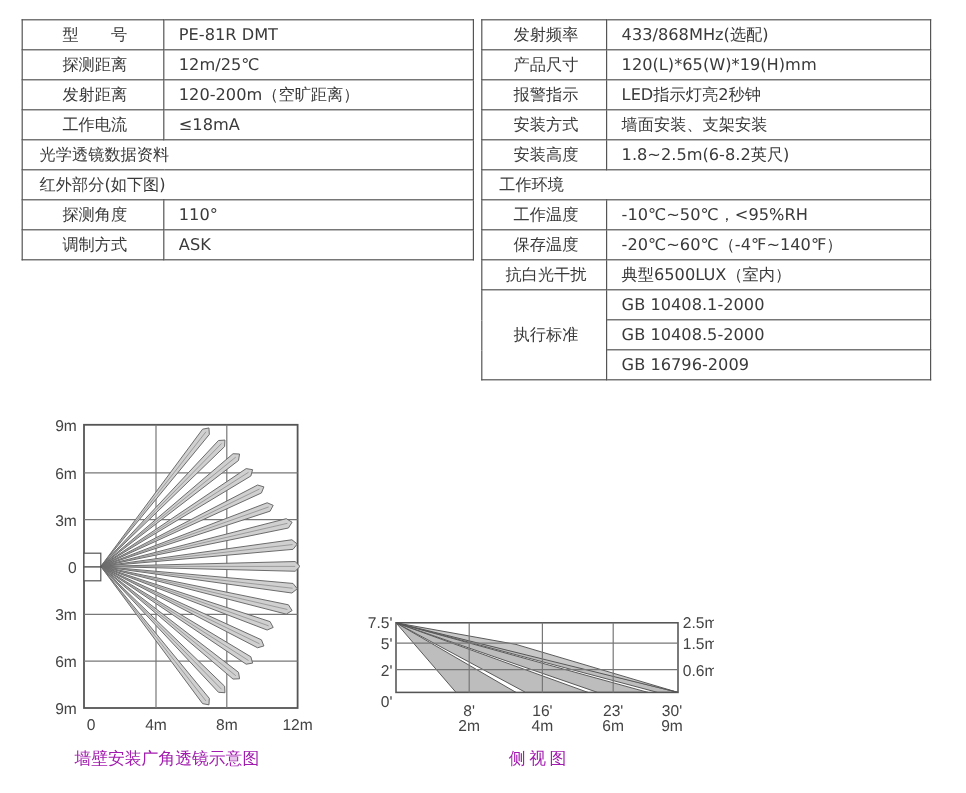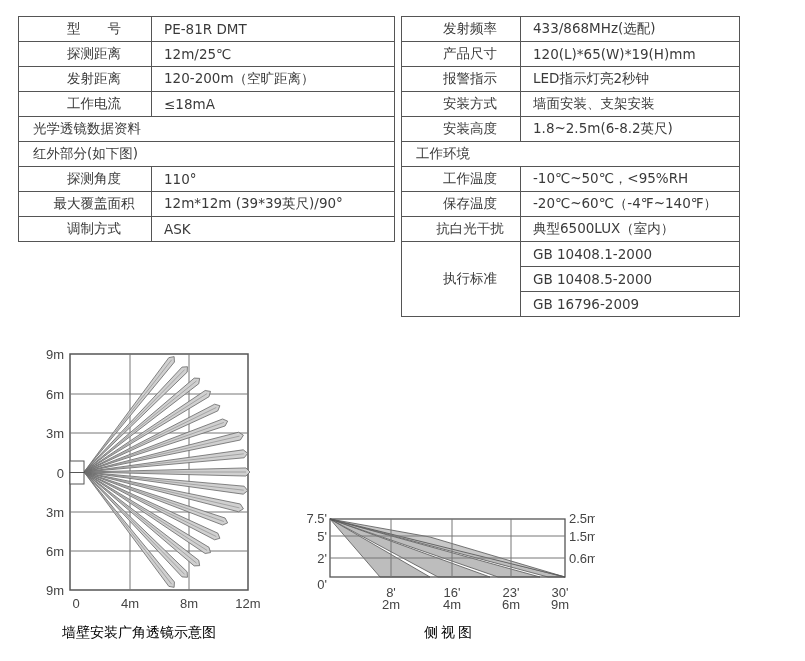--- a/index.html
+++ b/index.html
@@ -1,28 +1,28 @@
 <!DOCTYPE html>
 <html><head>
 <meta charset="utf-8">
 <style>
   html, body { margin:0; padding:0; background:#ffffff; }
   body { width:805px; height:661px; position:relative; overflow:hidden;
          font-family:"DejaVu Sans", "Liberation Sans", sans-serif; color:#333; }
   table.spec { position:absolute; border-collapse:collapse; font-size:13.5px; color:#3a3a3a; }
-  table.spec td { border:1.5px solid #555; height:24px; padding:0 0 0 18px; white-space:nowrap; }
+  table.spec td { border:1.5px solid #555; height:24px; padding:0 0 0 3px; white-space:nowrap; }
   #tblL { left:18px; top:16px; width:377px; }
-  #tblR { left:401px; top:16px; width:339px;border-radius:23px; }
+  #tblR { left:401px; top:16px; width:375px;border-radius:23px; }
   td.lab { text-align:center; padding:0; }
   #tblL td.lab { width:114px; }
   #tblR td.lab { width:100px; }
   td.val { padding-left:12px !important; }
   td.span { padding-left:14px !important; }
   svg text { font-family:"Liberation Sans", "DejaVu Sans", sans-serif; fill:#444; }
-  .cap { position:absolute; font-size:14px; color:#000000; }
+  .cap { position:absolute; font-size:14px; color:#a21caf; }
 </style>
 </head>
 <body>
 
 <table class="spec" id="tblL">
   <tbody id="tblL-body">
       <tr>
         <td class="lab">型　　号</td>
         <td class="val">PE-81R DMT</td>
       </tr>
@@ -40,24 +40,20 @@
       </tr>
       <tr>
         <td colspan="2" class="span">光学透镜数据资料</td>
       </tr>
       <tr>
         <td colspan="2" class="span">红外部分(如下图)</td>
       </tr>
       <tr>
         <td class="lab">探测角度</td>
         <td class="val">110°</td>
-      </tr>
-      <tr>
-        <td class="lab">最大覆盖面积</td>
-        <td class="val">12m*12m (39*39英尺)/90°</td>
       </tr>
       <tr>
         <td class="lab">调制方式</td>
         <td class="val">ASK</td>
       </tr>
     </tbody>
 </table>
 
 <table class="spec" id="tblR">
   <tbody id="tblR-body">

